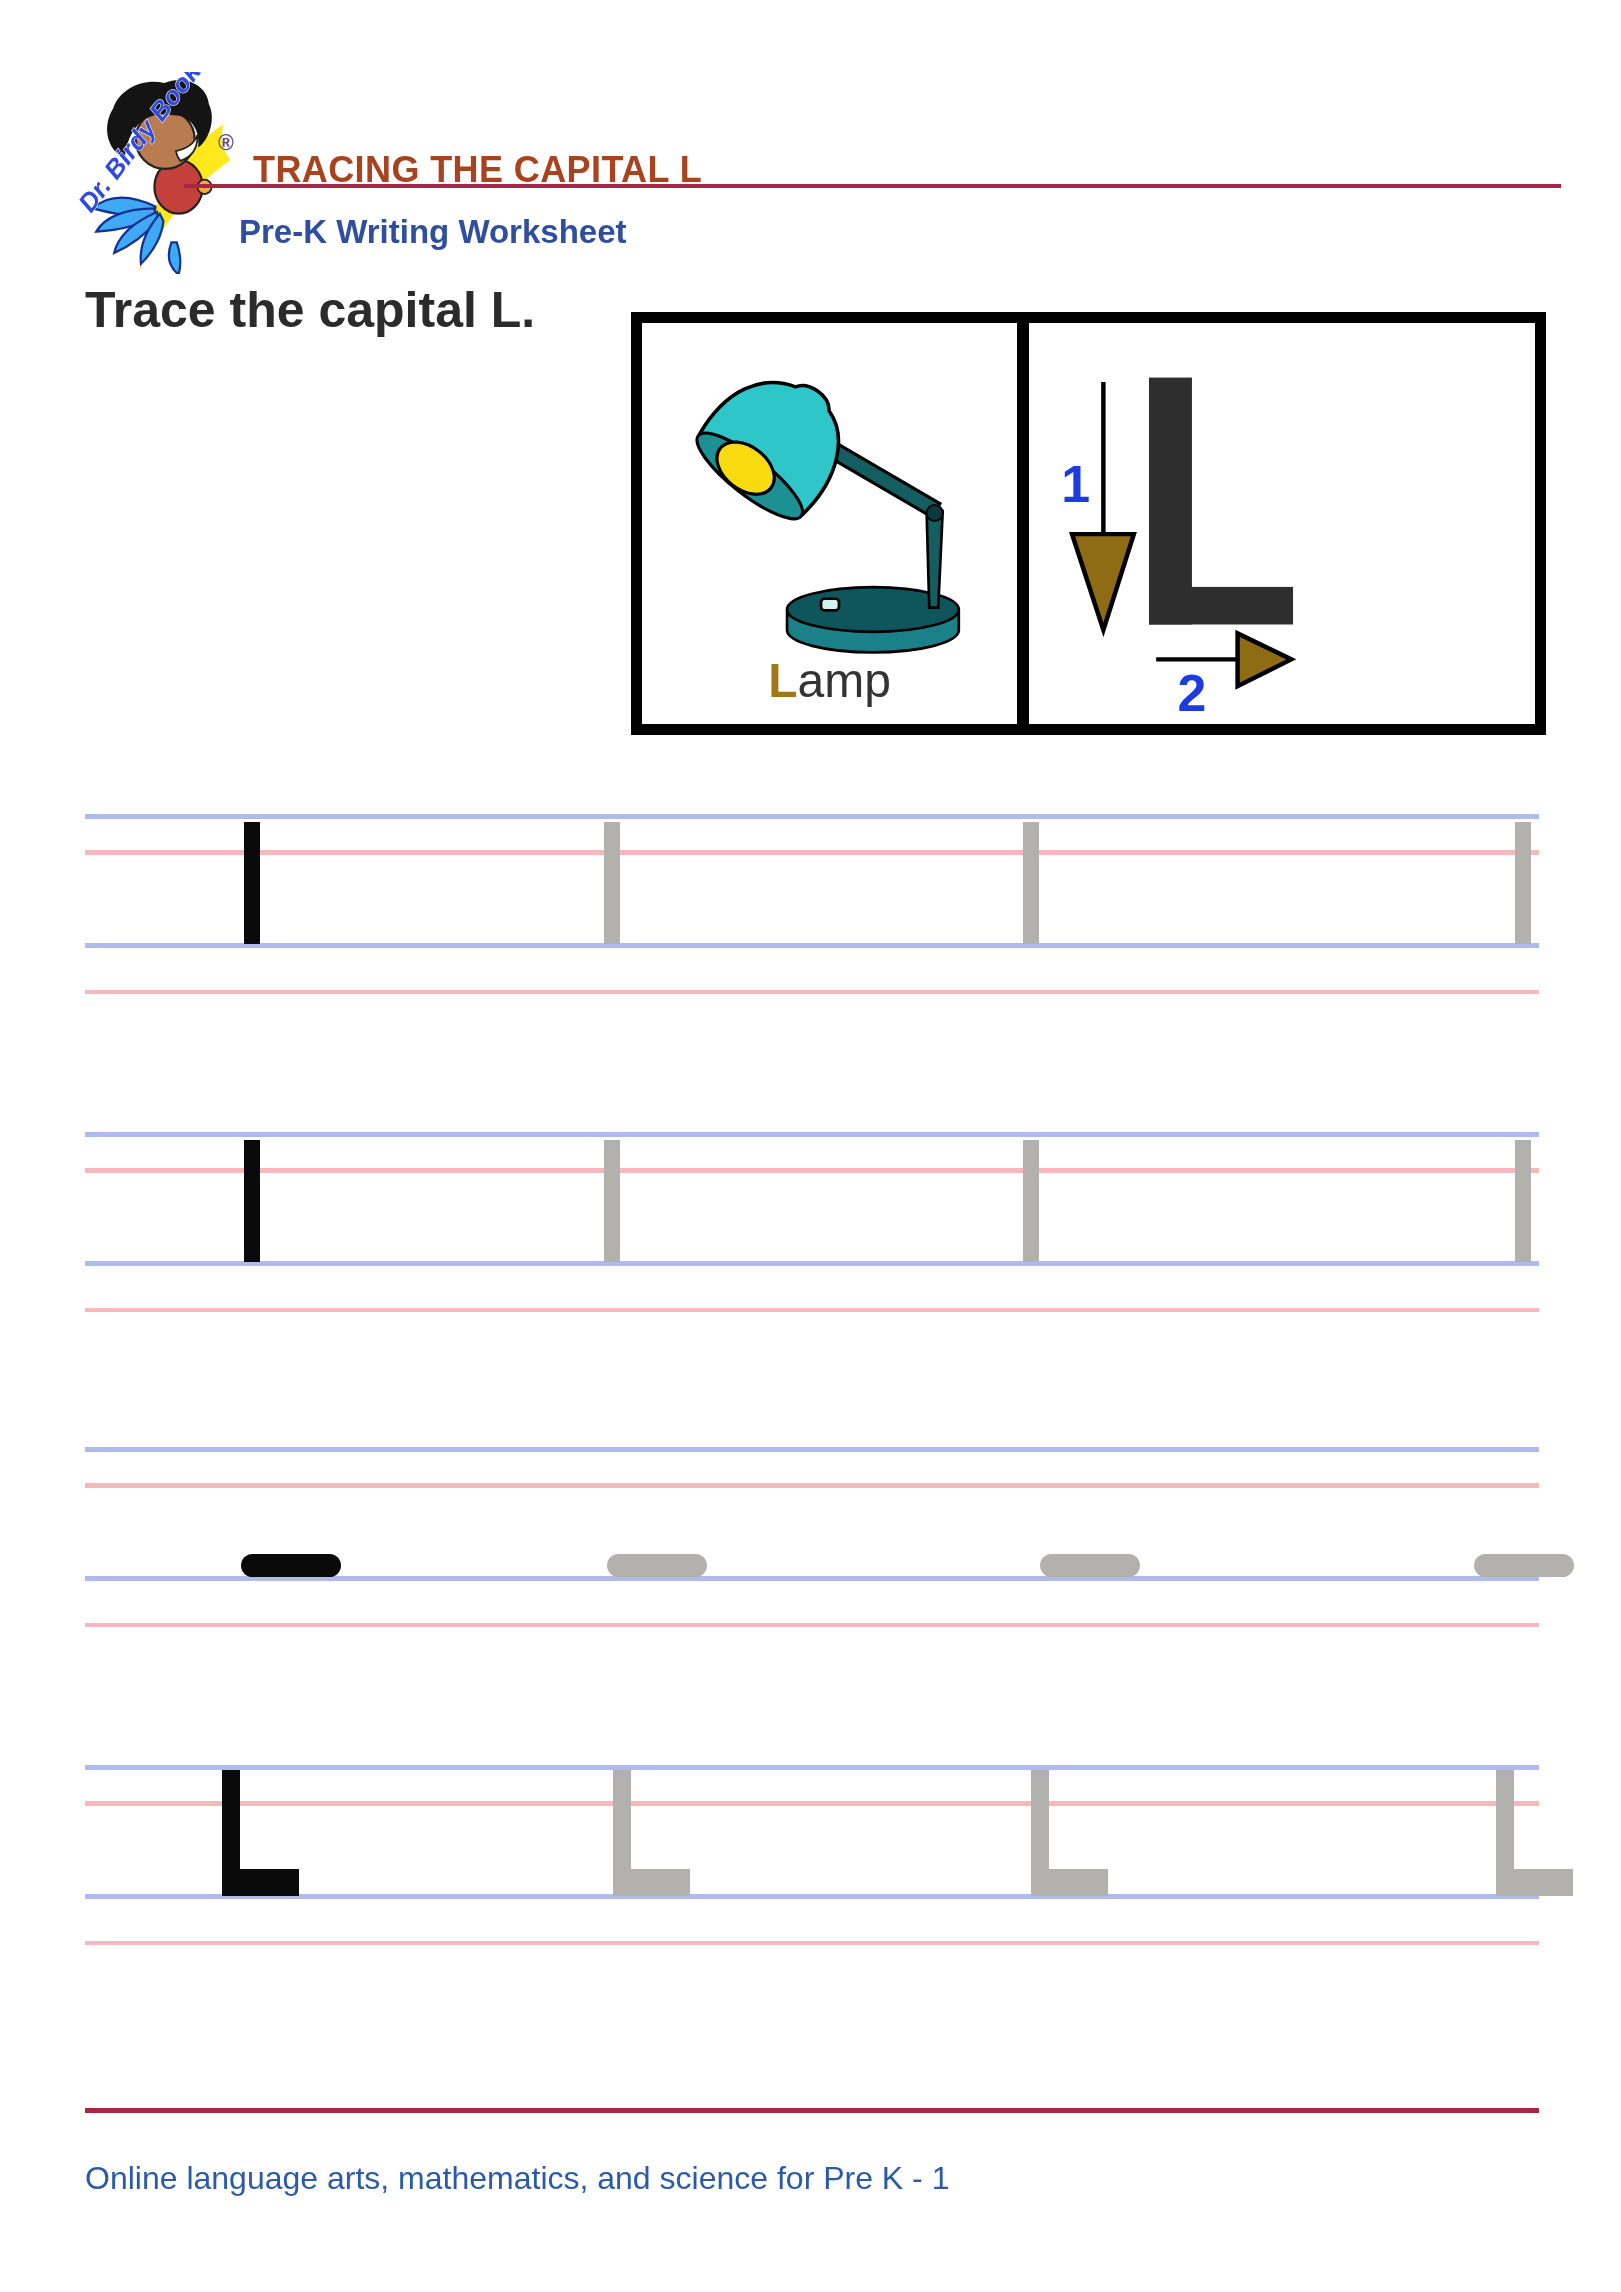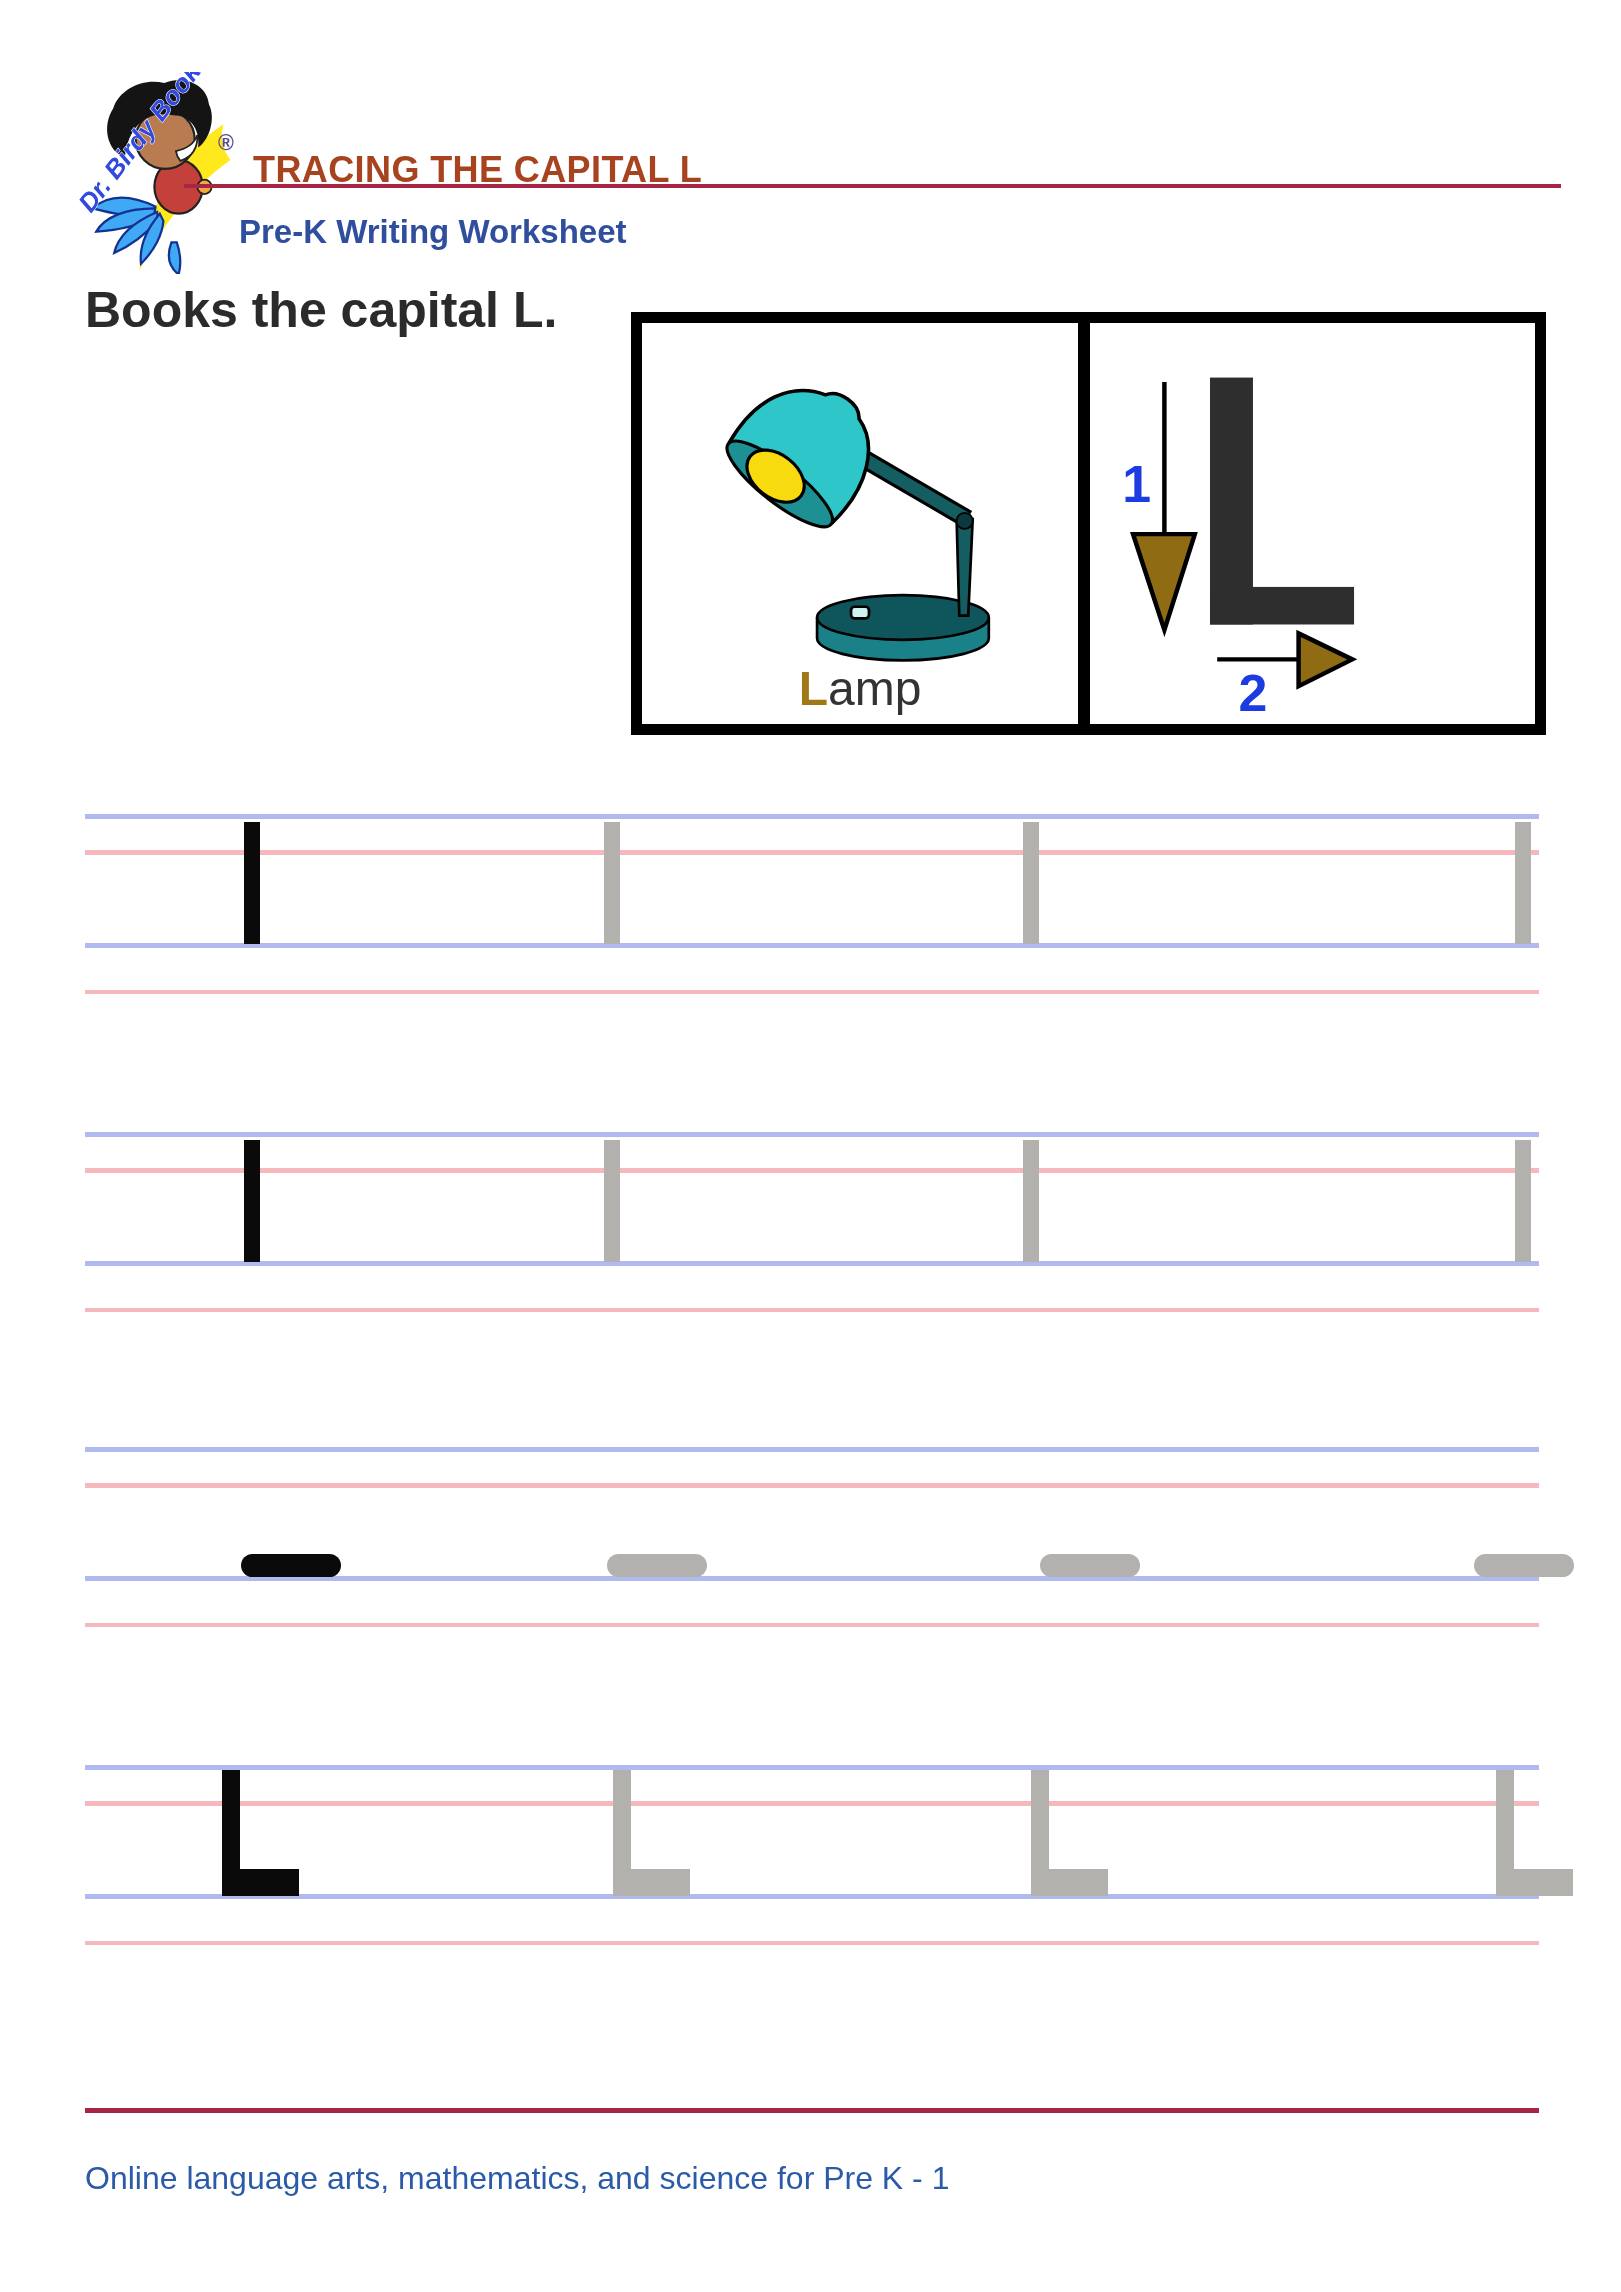--- a/index.html
+++ b/index.html
@@ -11,21 +11,21 @@
   .reg{position:absolute;left:218px;top:131px;font-size:21.5px;font-weight:bold;color:#5a4a8f;}
   .title{position:absolute;left:253px;top:149px;font-size:36px;font-weight:bold;
          color:#a8431f;letter-spacing:0.4px;white-space:nowrap;}
   .hrule{position:absolute;left:184px;top:184px;width:1377px;height:3.6px;background:#a72646;}
   .subtitle{position:absolute;left:239px;top:213px;font-size:33px;font-weight:bold;color:#2f4f9e;white-space:nowrap;}
   .instruction{position:absolute;left:85px;top:281px;font-size:50px;font-weight:bold;color:#2b2b2b;white-space:nowrap;}
 
   
   .example-box{position:absolute;left:631px;top:312px;width:915px;height:423px;
                border:11.6px solid #000;box-sizing:border-box;display:flex;background:#fff;}
-  .panel-left{width:436px;display:flex;flex-direction:column;align-items:center;margin-top:8px;}
+  .panel-left{width:375px;display:flex;flex-direction:column;align-items:center;}
   .divider{width:11.6px;background:#000;}
   .panel-right{flex:1;}
   .lamp-svg{margin-top:10.7px;}
   .word{font-size:48px;color:#333;line-height:1;margin-top:1.8px;white-space:nowrap;}
   .word .initial{color:#a07818;font-weight:bold;}
   .letter-fill{fill:#2e2e2e;}
   .stroke-num{font-family:"Liberation Sans",sans-serif;font-weight:bold;font-size:58px;fill:#1c3be0;}
 
   
   .prow{position:absolute;left:85px;width:1454px;height:179px;}
@@ -60,21 +60,21 @@
     <circle cx="103" cy="75" r="33" fill="#b97c50" stroke="#222" stroke-width="2.5"></circle>
     <path d="M115,88 Q134,84 139,70 Q140,92 120,99 Q116,94 115,88 Z" fill="#fff" stroke="#222" stroke-width="2"></path>
     <path d="M58,95 C38,88 32,60 45,40 C52,18 80,6 102,12 C125,2 150,14 152,36 C160,52 152,76 140,84 C142,62 130,48 112,48 C85,42 62,58 58,95 Z" fill="#141414"></path>
     <text transform="translate(20,158) rotate(-52)" font-family="Liberation Sans, sans-serif" font-size="29" font-weight="bold" font-style="italic" fill="#2f49e1" stroke="#ffffff" stroke-width="1.2" paint-order="stroke">Dr. Birdy Books</text>
   </svg>
   <span class="reg">®</span>
 
   <div class="title">TRACING THE CAPITAL L</div>
   <div class="hrule"></div>
   <div class="subtitle">Pre-K Writing Worksheet</div>
-  <div class="instruction">Books the capital L.</div>
+  <div class="instruction">Trace the capital L.</div>
 
   <div class="example-box">
 
     <div class="panel-left">
       <svg class="lamp-svg" width="376" height="322" viewBox="0 0 420 360">
 
         <path d="M162,308 L162,331 A96,25 0 0 0 354,331 L354,308" fill="#1b8189" stroke="#000" stroke-width="3"></path>
         <ellipse cx="258" cy="308" rx="96" ry="25" fill="#0e565c" stroke="#000" stroke-width="3"></ellipse>
         <rect x="200" y="296" width="20" height="13" rx="4" fill="#cff3f0" stroke="#000" stroke-width="3"></rect>
 

